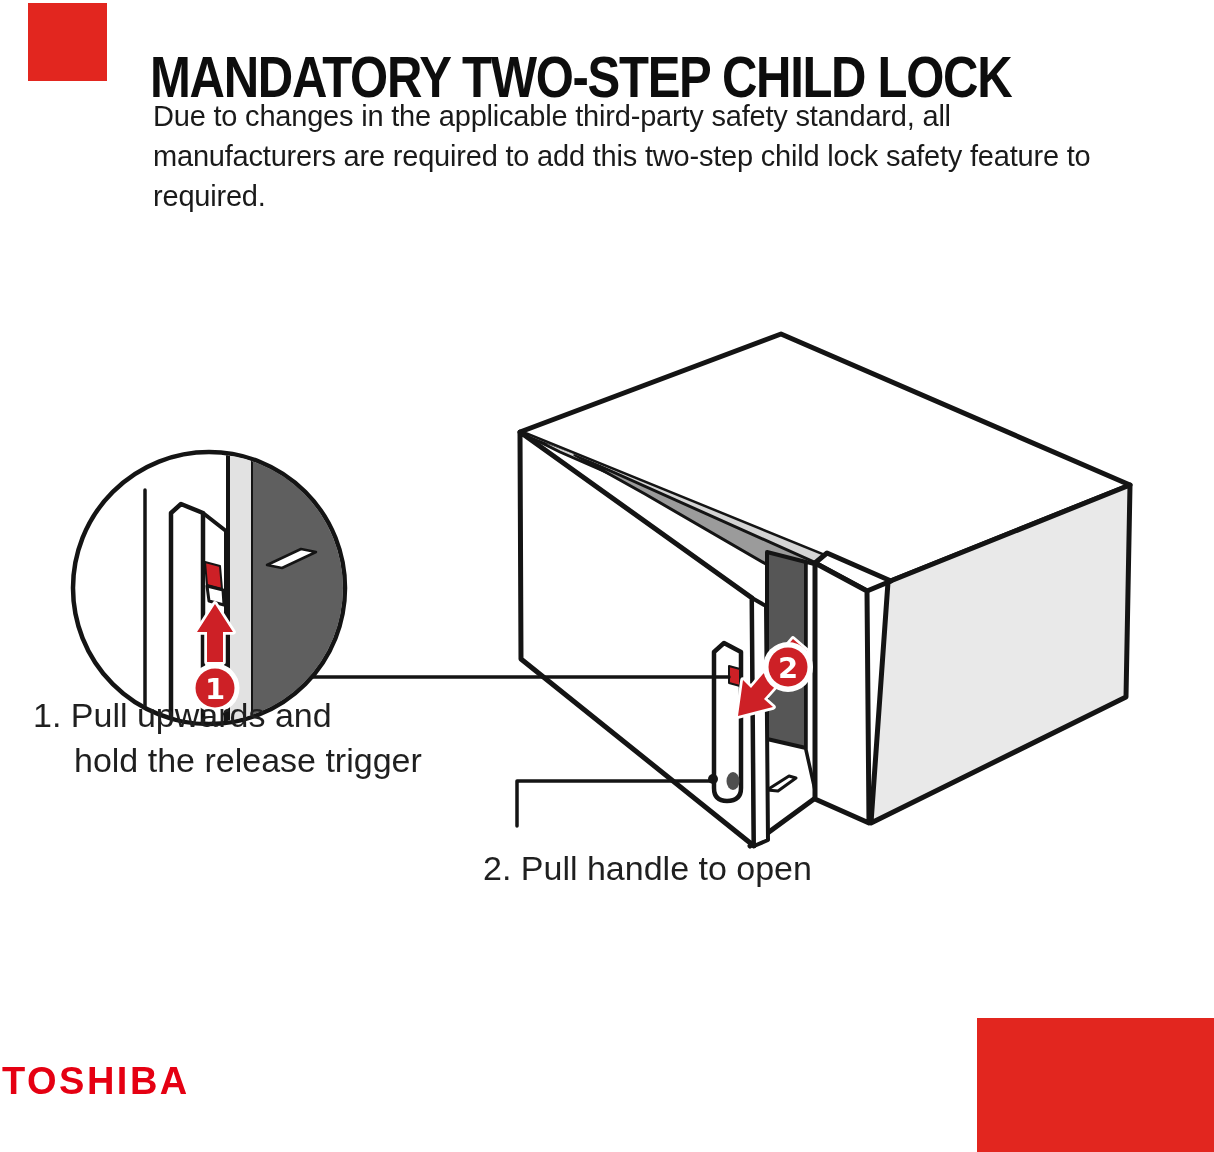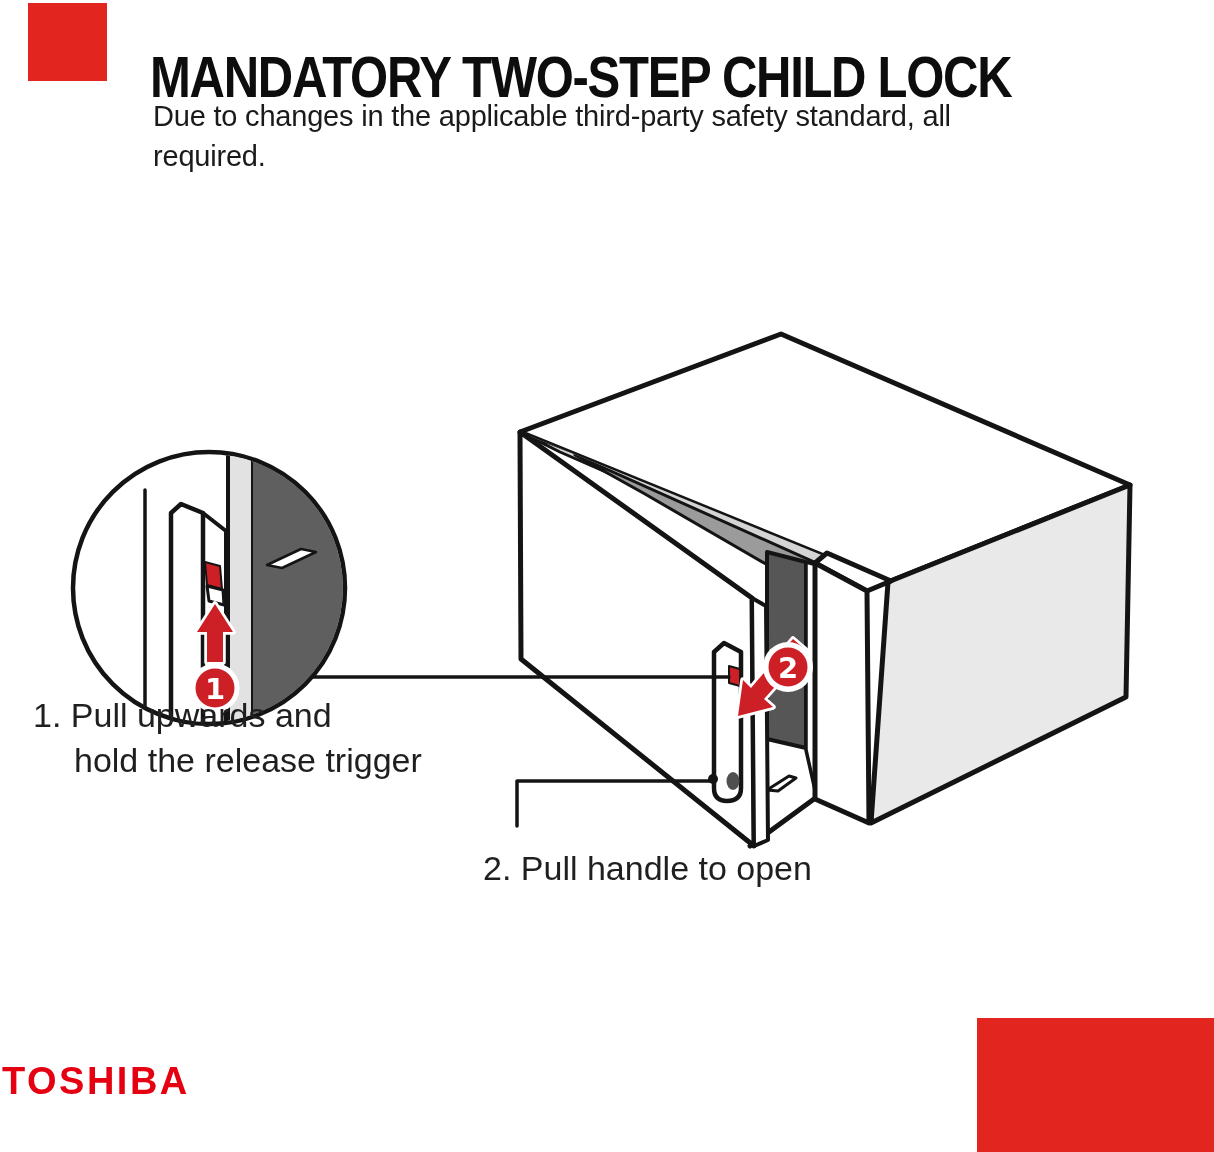--- a/index.html
+++ b/index.html
@@ -38,20 +38,21 @@
 <body>
 
 <div class="canvas">
 
   <div class="sq sq-top"></div>
 
   <h1 class="title">MANDATORY TWO-STEP CHILD LOCK</h1>
 
   <div class="bodytext">
     <div>Due to changes in the applicable third-party safety standard, all</div>
+    <div>manufacturers are required to add this two-step child lock safety feature to</div>
     <div>required.</div>
   </div>
 
   <svg viewBox="0 0 1214 1152">
     <defs>
       <clipPath id="openClip">
           <path d="M520,432 L888,582 L752,598 Z"></path>
         </clipPath>
       <clipPath id="calloutClip">
           <circle cx="209" cy="588" r="134"></circle>

